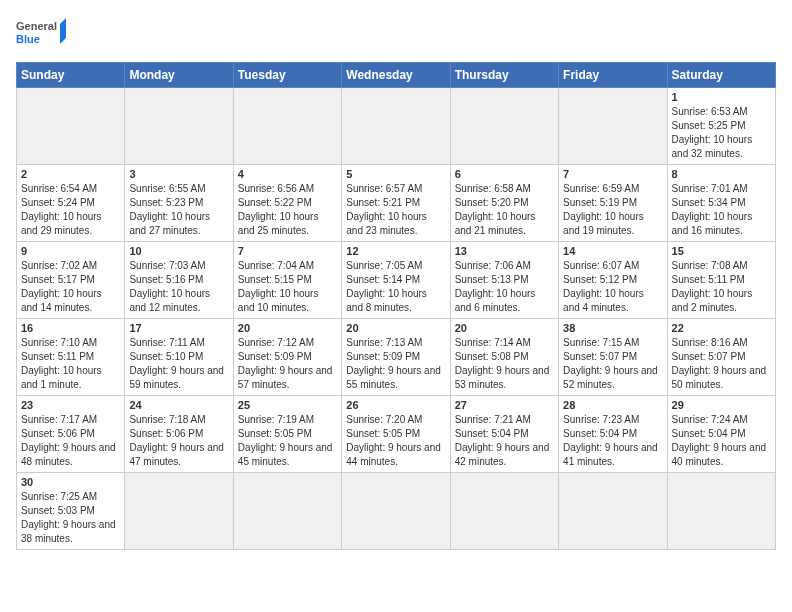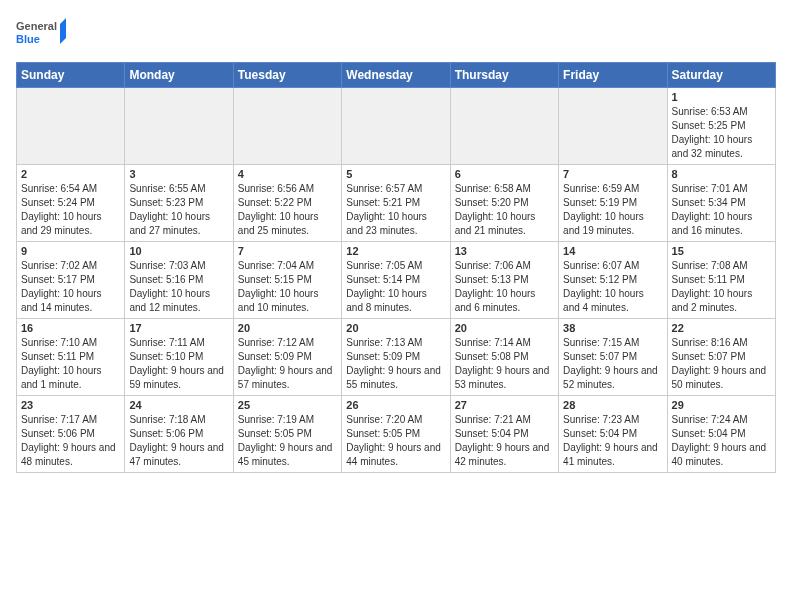--- a/index.html
+++ b/index.html
@@ -288,14 +288,28 @@
 Sunset: 5:04 PM
 Daylight: 9 hours and 41 minutes.</div>
         </td>
         <td>
           <span class="day-num">29</span>
           <div class="day-info">Sunrise: 7:24 AM
 Sunset: 5:04 PM
 Daylight: 9 hours and 40 minutes.</div>
         </td>
       </tr>
+      <tr>
+        <td>
+          <span class="day-num">30</span>
+          <div class="day-info">Sunrise: 7:25 AM
+Sunset: 5:03 PM
+Daylight: 9 hours and 38 minutes.</div>
+        </td>
+        <td class="empty"></td>
+        <td class="empty"></td>
+        <td class="empty"></td>
+        <td class="empty"></td>
+        <td class="empty"></td>
+        <td class="empty"></td>
+      </tr>
     </tbody>
 </table>
 
 </body></html>

